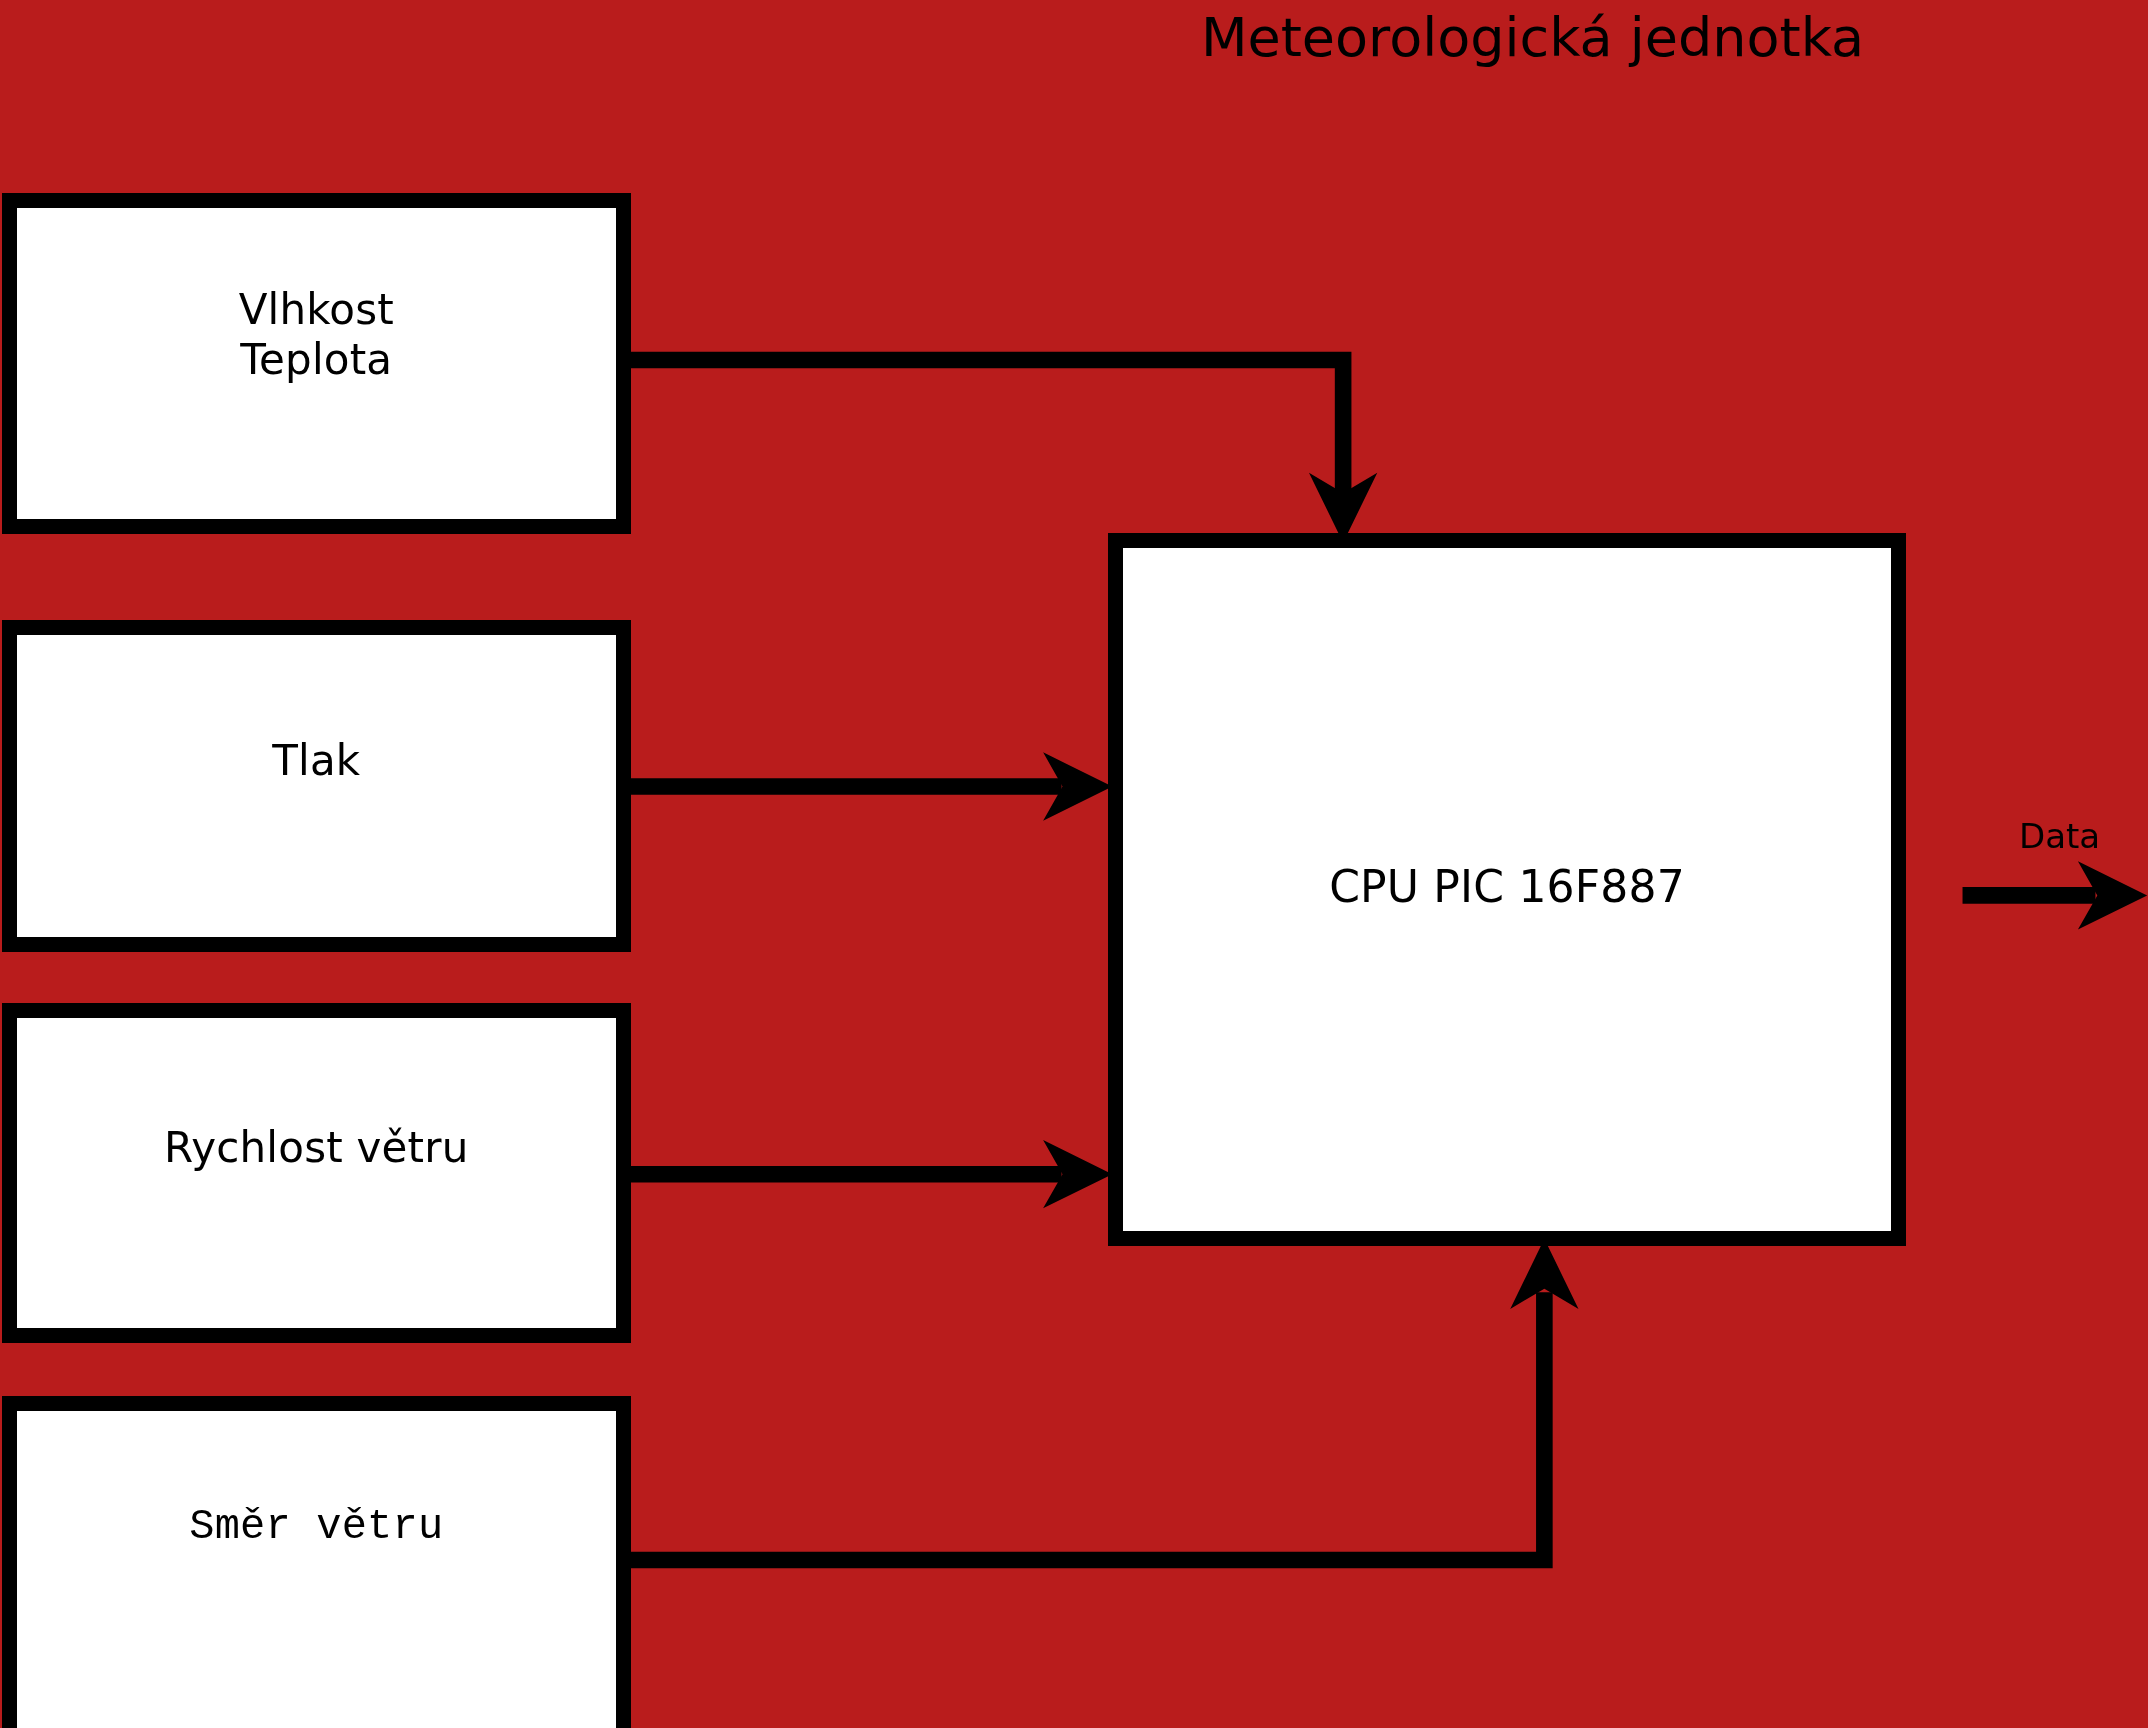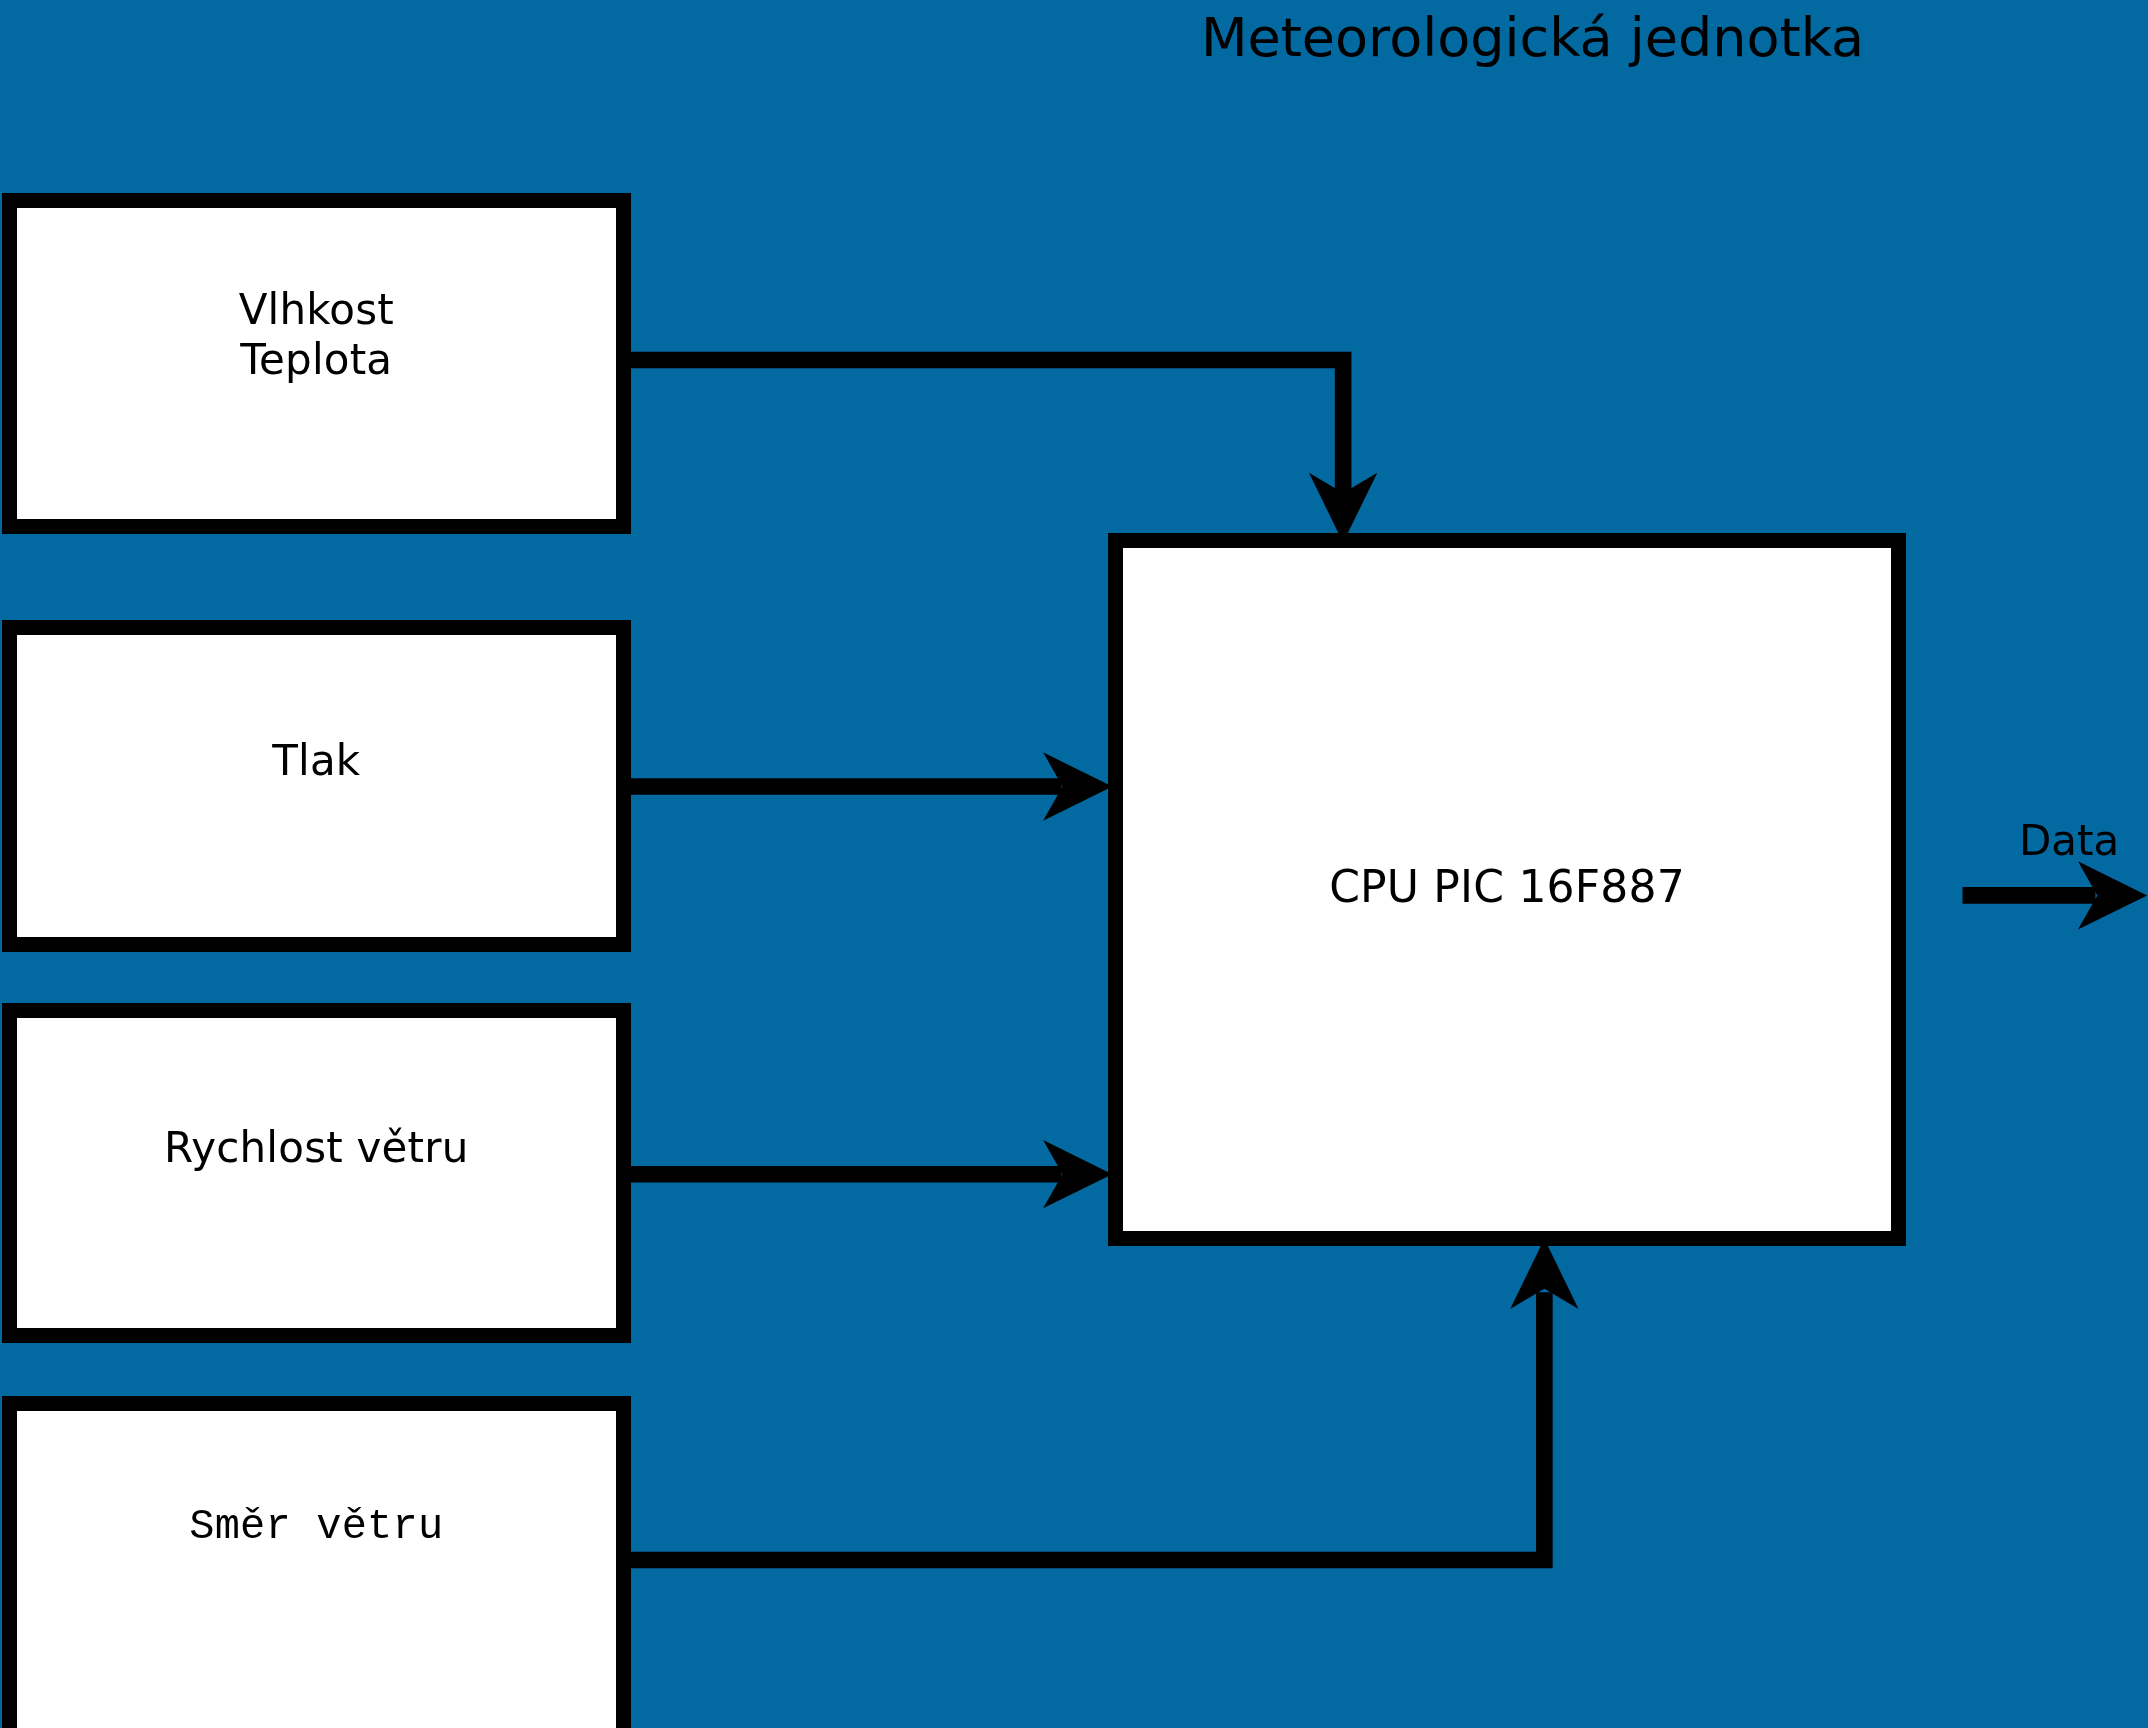--- a/index.html
+++ b/index.html
@@ -4,21 +4,21 @@
 <style>
   html, body {
     margin: 0;
     padding: 0;
     background: #ffffff;
   }
   #canvas {
     position: relative;
     width: 2149px;
     height: 1729px;
-    background: #0369a1;
+    background: #b91c1c;
     overflow: hidden;
     font-family: "DejaVu Sans", sans-serif;
   }
   #diagram-svg {
     position: absolute;
     left: 0;
     top: 0;
     width: 2149px;
     height: 1729px;
   }
@@ -59,21 +59,21 @@
     width: 757px;
     text-align: center;
     font-size: 54px;
     color: #000000;
     white-space: nowrap;
   }
   #data-output-label {
     position: absolute;
     left: 2019px;
     top: 816px;
-    font-size: 42px;
+    font-size: 34px;
     color: #000000;
     white-space: nowrap;
   }
 </style>
 </head>
 <body>
 
 <div id="canvas">
 
   <svg id="diagram-svg" viewBox="0 0 2328 1873" xmlns="http://www.w3.org/2000/svg">

